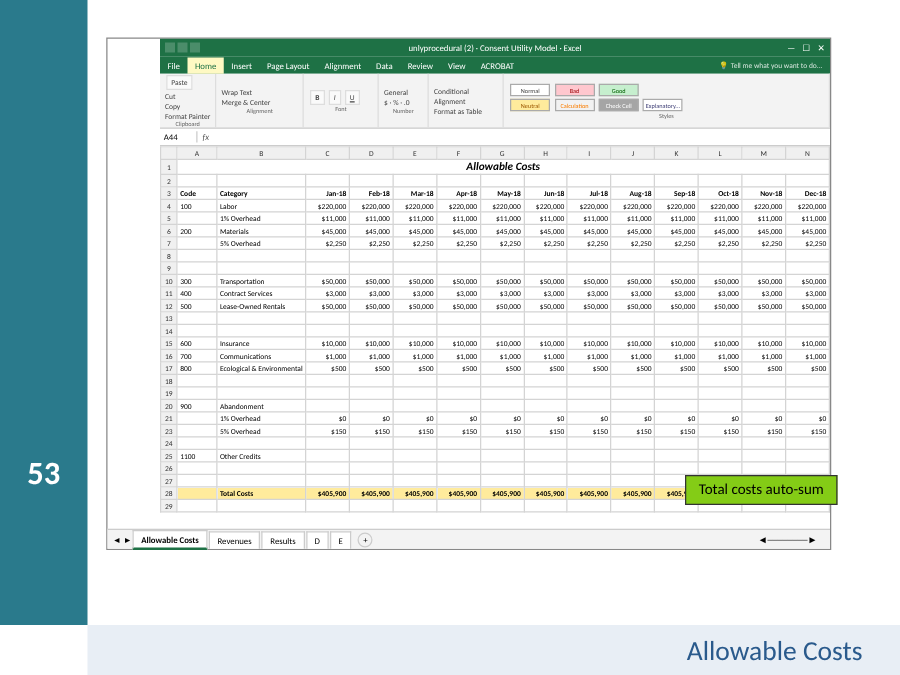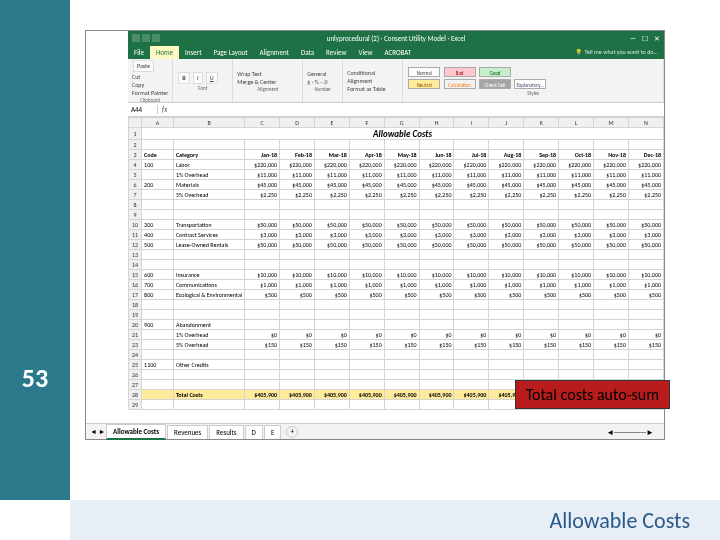--- a/index.html
+++ b/index.html
@@ -48,21 +48,21 @@
   .hdr-row td { font-weight: bold; }
   .num { text-align: right; }
   .total-row td { background: #ffeb9c; font-weight: bold; }
   
   .sheet-tabs { position: absolute; bottom: 0; left: 0; right: 0; height: 16px; background: #f3f3f3; border-top: 1px solid #ccc; display: flex; align-items: center; font-size: 7px; padding-left: 20px; }
   .sheet-tabs .st { padding: 2px 6px; border: 1px solid #ccc; border-bottom: none; margin-right: 1px; background: #fff; cursor: pointer; }
   .sheet-tabs .st.active { background: #fff; font-weight: bold; border-bottom: 2px solid #1e7145; }
   .sheet-tabs .plus { width: 12px; height: 12px; border: 1px solid #ccc; border-radius: 50%; text-align: center; line-height: 10px; margin-left: 4px; }
   .sheet-tabs .scroll { position: absolute; right: 10px; font-size: 8px; }
   
-  .callout { position: absolute; right: 50px; top: 380px; background: #b91c1c; border: 1px solid #333; padding: 4px 10px; font-size: 16px; z-index: 10; }
+  .callout { position: absolute; right: 50px; top: 380px; background: #84cc16; border: 1px solid #333; padding: 4px 10px; font-size: 12px; z-index: 10; }
   
   .footer-title { position: absolute; bottom: 0; right: 0; left: 70px; height: 40px; background: #e8eef5; display: flex; align-items: center; justify-content: flex-end; padding-right: 30px; font-size: 22px; color: #2a5a8c; }
 </style>
 </head>
 <body>
 
 <div class="slide-num">53</div>
 
 <div class="excel-window">
 
@@ -98,34 +98,34 @@
       <div>
         <span class="ribbon-btn">Paste</span>
       </div>
       <div>
         <span>Cut</span><br>
         <span>Copy</span><br>
         <span>Format Painter</span>
       </div>
       <div class="grp-label">Clipboard</div>
     </div>
+    <div class="ribbon-group" style="width:70px">
+      <div>
+        <span>Wrap Text</span><br>
+        <span>Merge &amp; Center</span>
+      </div>
+      <div class="grp-label">Alignment</div>
+    </div>
     <div class="ribbon-group" style="width:60px">
       <div>
         <span class="ribbon-btn"><b>B</b></span>
         <span class="ribbon-btn"><i>I</i></span>
         <span class="ribbon-btn"><u>U</u></span>
       </div>
       <div class="grp-label">Font</div>
-    </div>
-    <div class="ribbon-group" style="width:70px">
-      <div>
-        <span>Wrap Text</span><br>
-        <span>Merge &amp; Center</span>
-      </div>
-      <div class="grp-label">Alignment</div>
     </div>
     <div class="ribbon-group" style="width:40px">
       <div><span>General</span></div>
       <div>$ · % · .0</div>
       <div class="grp-label">Number</div>
     </div>
     <div class="ribbon-group" style="width:60px">
       <div>
         <span>Conditional Alignment</span><br>
         <span>Format as Table</span>

